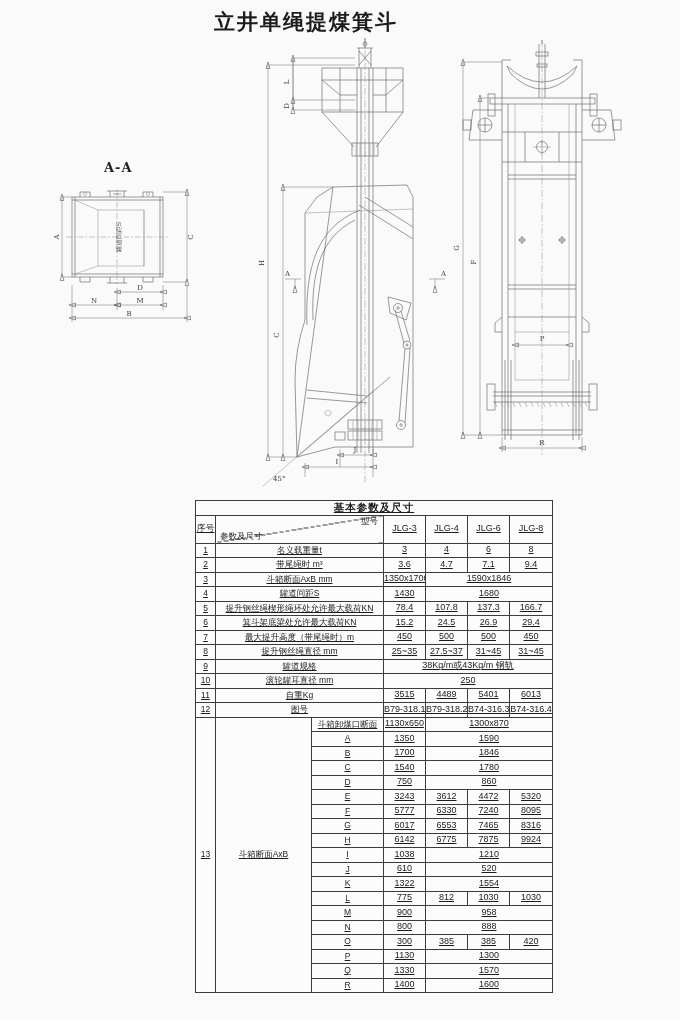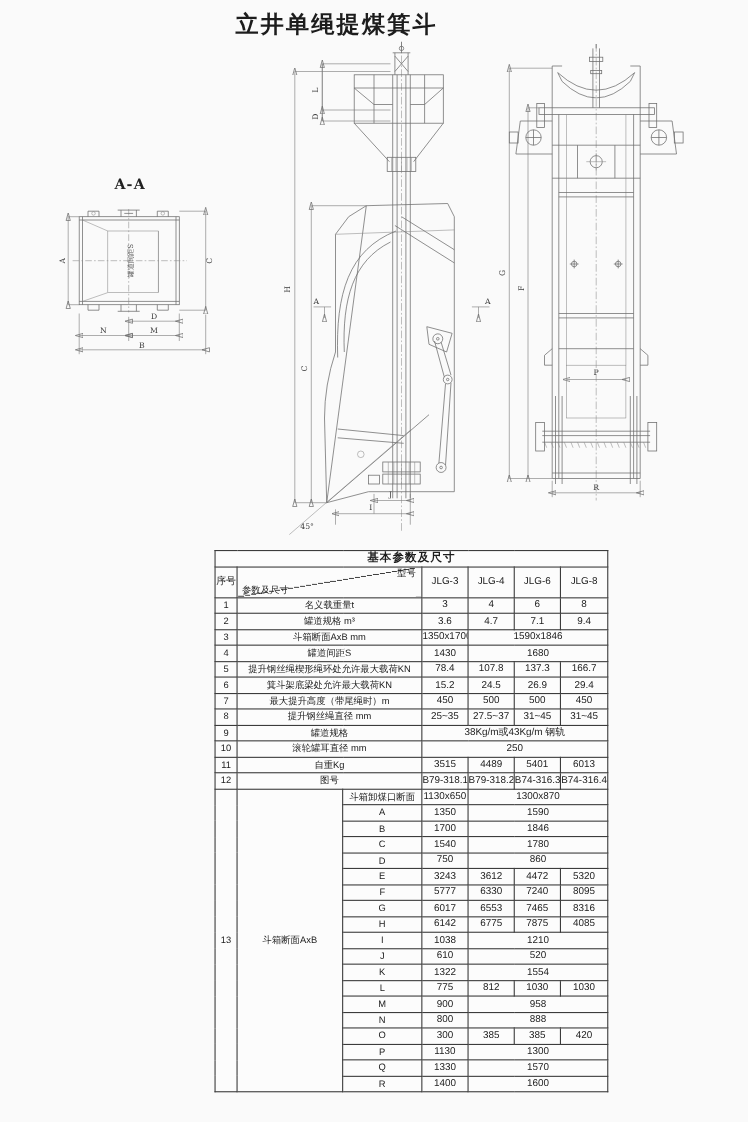--- a/index.html
+++ b/index.html
@@ -24,21 +24,21 @@
   .dwg text{
     stroke:none;fill:#3a3a3a;
     font-family:"DejaVu Serif", serif;font-size:7px;
   }
   .dwg .viewttl{font-size:13px;font-weight:bold;fill:#222;font-family:"DejaVu Serif", serif;letter-spacing:1px;}
   .dwg .vtxt{font-size:6.5px;fill:#555;}
   
   .tblwrap{position:absolute;left:195px;top:500px;width:358px;}
   table.params{
     border-collapse:collapse;table-layout:fixed;width:358px;
-    font-size:8.5px;background:#fcfcfc;
+    font-size:8.5px;background:#fcfcfc;text-decoration:underline;
   }
   table.params td{
     border:1px solid #3c3c3c;padding:0;text-align:center;
     line-height:1.1;overflow:hidden;white-space:nowrap;
     height:13.5px;color:#1c1c1c;
   }
   td.ttl{font-weight:bold;font-size:10.5px;height:16px;letter-spacing:1px;}
   tr.hdr td{height:27px;font-size:9px;}
   td.no{font-size:8.5px;word-break:break-all;white-space:normal;line-height:1.05;}
   td.lbl{font-size:8.5px;}
@@ -341,21 +341,21 @@
         <tr>
           <td class="no">1</td>
           <td class="lbl" colspan="2">名义载重量t</td>
           <td class="val">3</td>
           <td class="val">4</td>
           <td class="val">6</td>
           <td class="val">8</td>
         </tr>
         <tr>
           <td class="no">2</td>
-          <td class="lbl" colspan="2">罐道规格 m³</td>
+          <td class="lbl" colspan="2">带尾绳时 m³</td>
           <td class="val">3.6</td>
           <td class="val">4.7</td>
           <td class="val">7.1</td>
           <td class="val">9.4</td>
         </tr>
         <tr>
           <td class="no">3</td>
           <td class="lbl" colspan="2">斗箱断面AxB mm</td>
           <td class="val">1350x1700</td>
           <td class="val" colspan="3">1590x1846</td>
@@ -470,21 +470,21 @@
           <td class="val">6017</td>
           <td class="val">6553</td>
           <td class="val">7465</td>
           <td class="val">8316</td>
         </tr>
         <tr>
           <td class="sublbl">H</td>
           <td class="val">6142</td>
           <td class="val">6775</td>
           <td class="val">7875</td>
-          <td class="val">4085</td>
+          <td class="val">9924</td>
         </tr>
         <tr>
           <td class="sublbl">I</td>
           <td class="val">1038</td>
           <td class="val" colspan="3">1210</td>
         </tr>
         <tr>
           <td class="sublbl">J</td>
           <td class="val">610</td>
           <td class="val" colspan="3">520</td>

